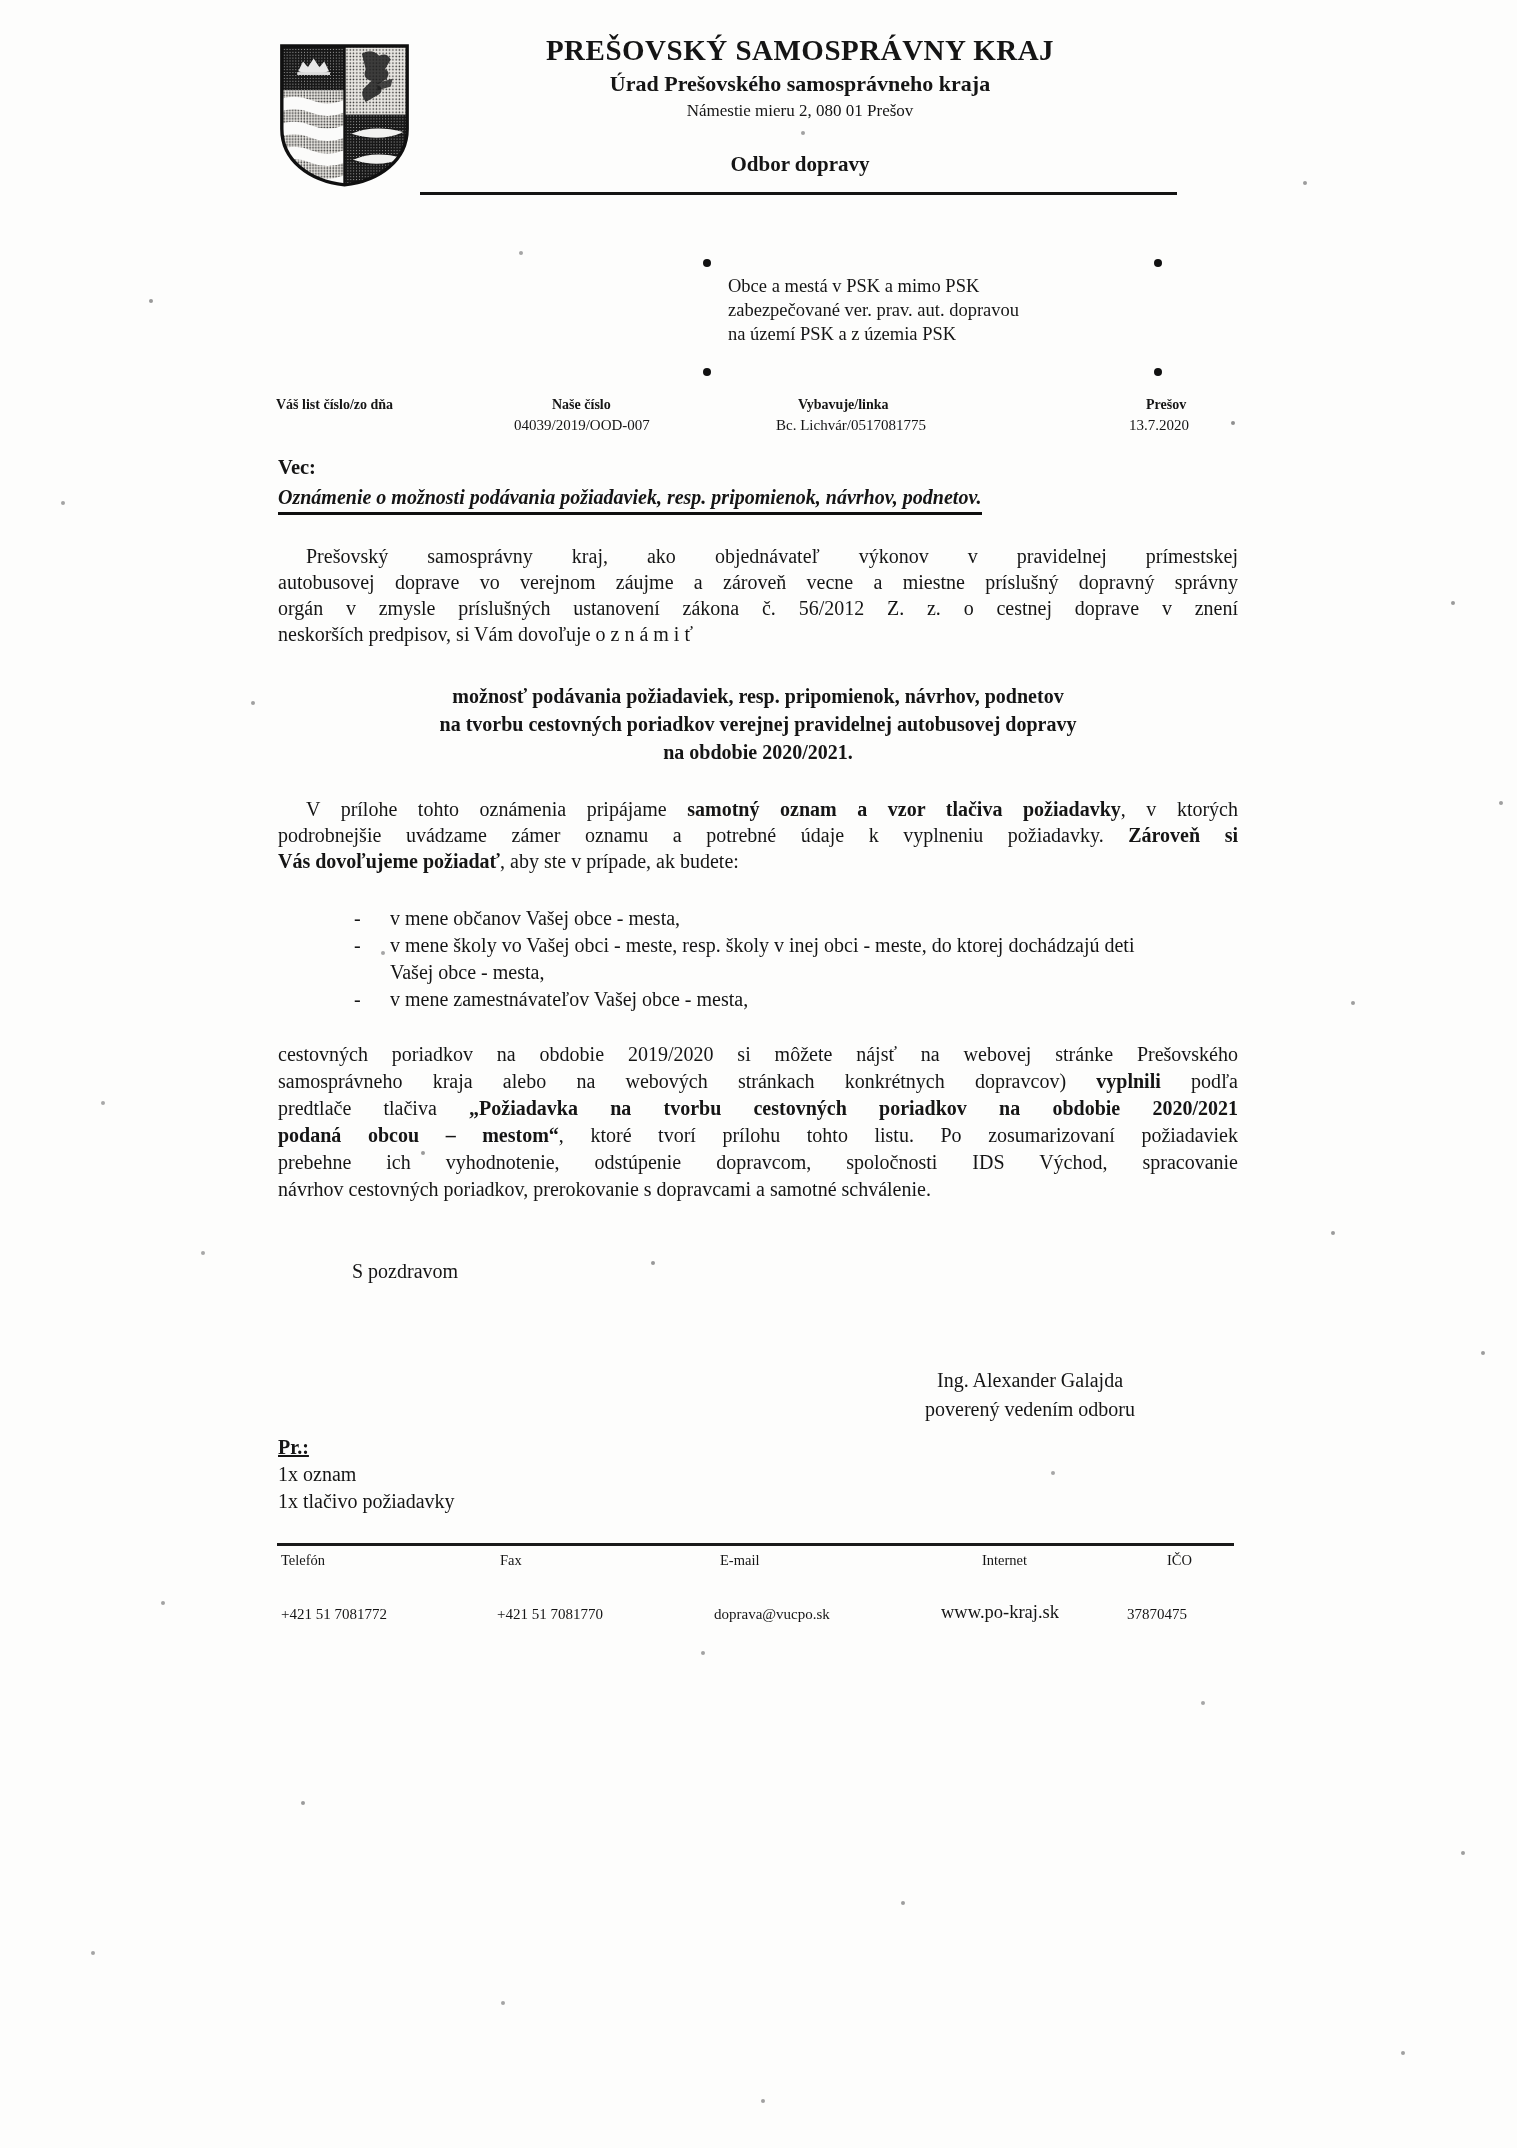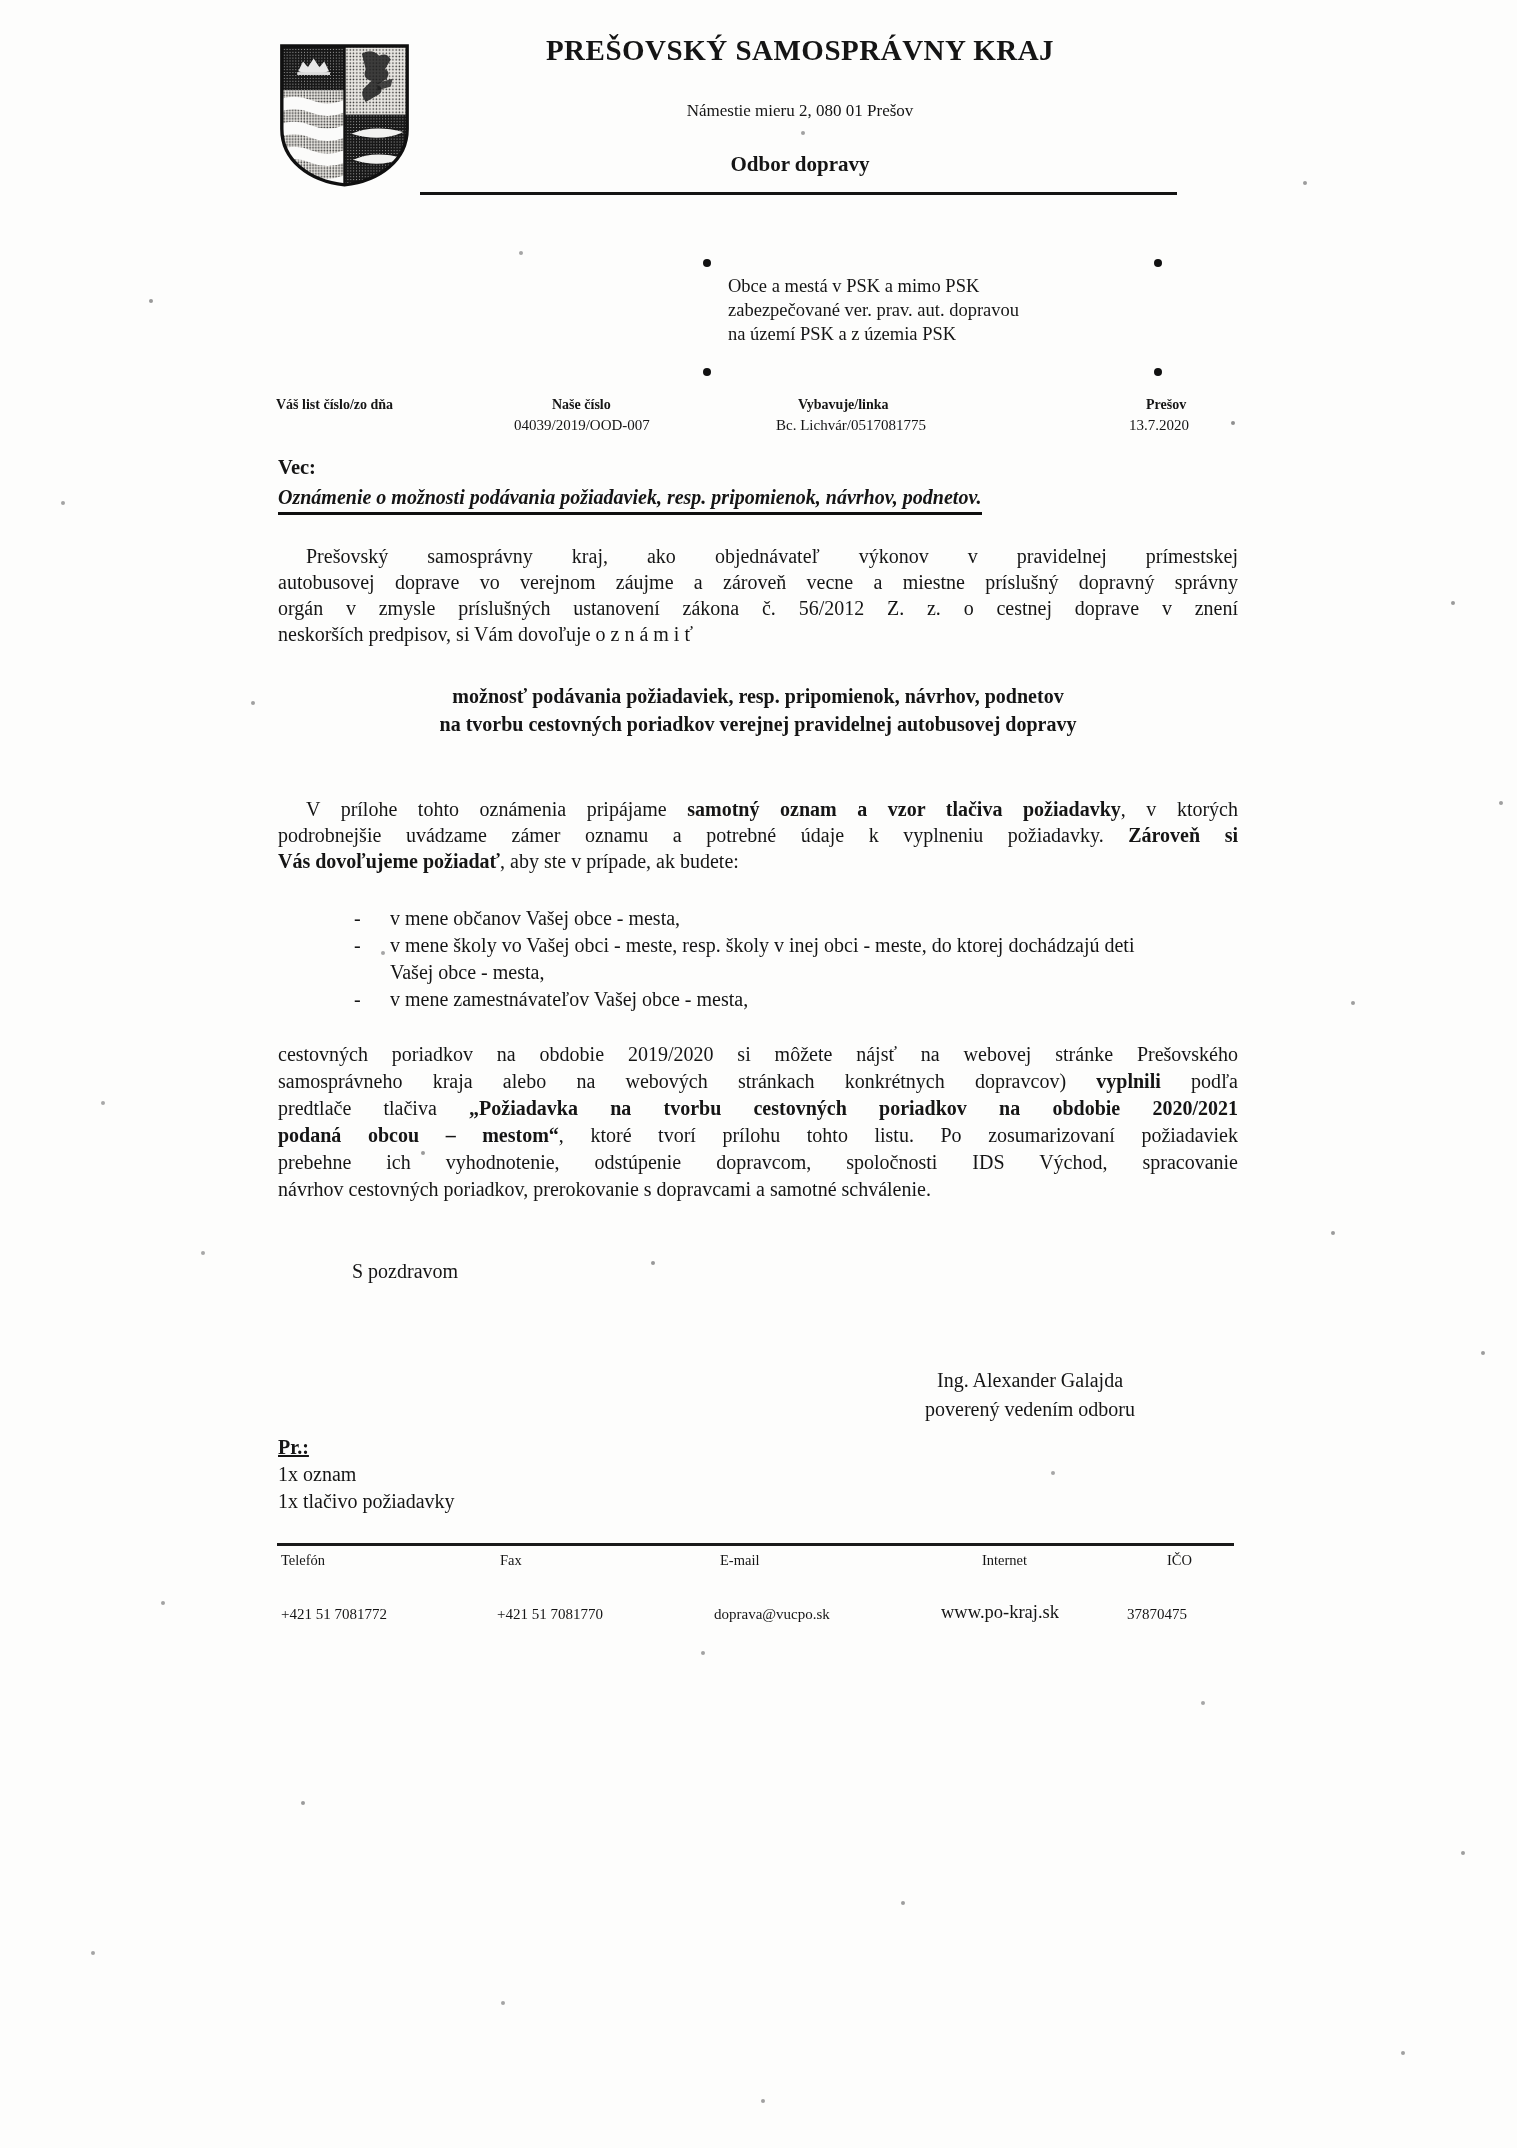--- a/index.html
+++ b/index.html
@@ -107,20 +107,21 @@
       <path d="M104,42 l16,-4 -2,8 -14,4 Z" fill="#1f1f1f" opacity="0.8"></path>
       <rect x="70" y="75" width="70" height="76" fill="url(#hd)"></rect>
       <path d="M77,95 Q100,85 131,93 Q108,104 77,95 Z" fill="#f2f2f0"></path>
       <path d="M79,122 Q101,112 130,120 Q107,131 79,122 Z" fill="#f2f2f0"></path>
       <line x1="70" y1="0" x2="70" y2="151" stroke="#111" stroke-width="2.5"></line>
     </g>
     <path d="M5,4 H135 V90 C135,122 107,144 70,148 C33,144 5,122 5,90 Z" fill="none" stroke="#101010" stroke-width="3.5"></path>
   </svg>
 
   <div class="abs hdr-center org">PREŠOVSKÝ SAMOSPRÁVNY KRAJ</div>
+  <div class="abs hdr-center office">Úrad Prešovského samosprávneho kraja</div>
   <div class="abs hdr-center addr">Námestie mieru 2, 080 01 Prešov</div>
   <div class="abs hdr-center dept">Odbor dopravy</div>
   <div class="abs hdr-rule"></div>
 
   <div class="abs dot" style="left:703px;top:259px;"></div>
   <div class="abs dot" style="left:1154px;top:259px;"></div>
   <div class="abs dot" style="left:703px;top:368px;"></div>
   <div class="abs dot" style="left:1154px;top:368px;"></div>
 
   <div class="abs recipient">
@@ -143,20 +144,21 @@
   <div class="abs block" style="left:278px;top:543px;">
     <div class="jline ind">Prešovský samosprávny kraj, ako objednávateľ výkonov v pravidelnej prímestskej</div>
     <div class="jline">autobusovej doprave vo verejnom záujme a zároveň vecne a miestne príslušný dopravný správny</div>
     <div class="jline">orgán v zmysle príslušných ustanovení zákona č. 56/2012 Z. z. o cestnej doprave v znení</div>
     <div class="jline last">neskorších predpisov, si Vám dovoľuje  o z n á m i ť</div>
   </div>
 
   <div class="abs announce">
     <div>možnosť podávania požiadaviek, resp. pripomienok, návrhov, podnetov</div>
     <div>na tvorbu cestovných poriadkov verejnej pravidelnej autobusovej dopravy</div>
+    <div>na obdobie 2020/2021.</div>
   </div>
 
   <div class="abs block" style="left:278px;top:796px;">
     <div class="jline ind"><span>V prílohe tohto oznámenia  pripájame </span><b>samotný oznam a vzor tlačiva požiadavky</b><span>, v ktorých</span></div>
     <div class="jline"><span>podrobnejšie uvádzame zámer oznamu a potrebné údaje k vyplneniu požiadavky. </span><b>Zároveň si</b></div>
     <div class="jline last"><b>Vás dovoľujeme požiadať</b><span>, aby ste v prípade, ak budete:</span></div>
   </div>
 
   <div class="abs list">
     <div class="li">

